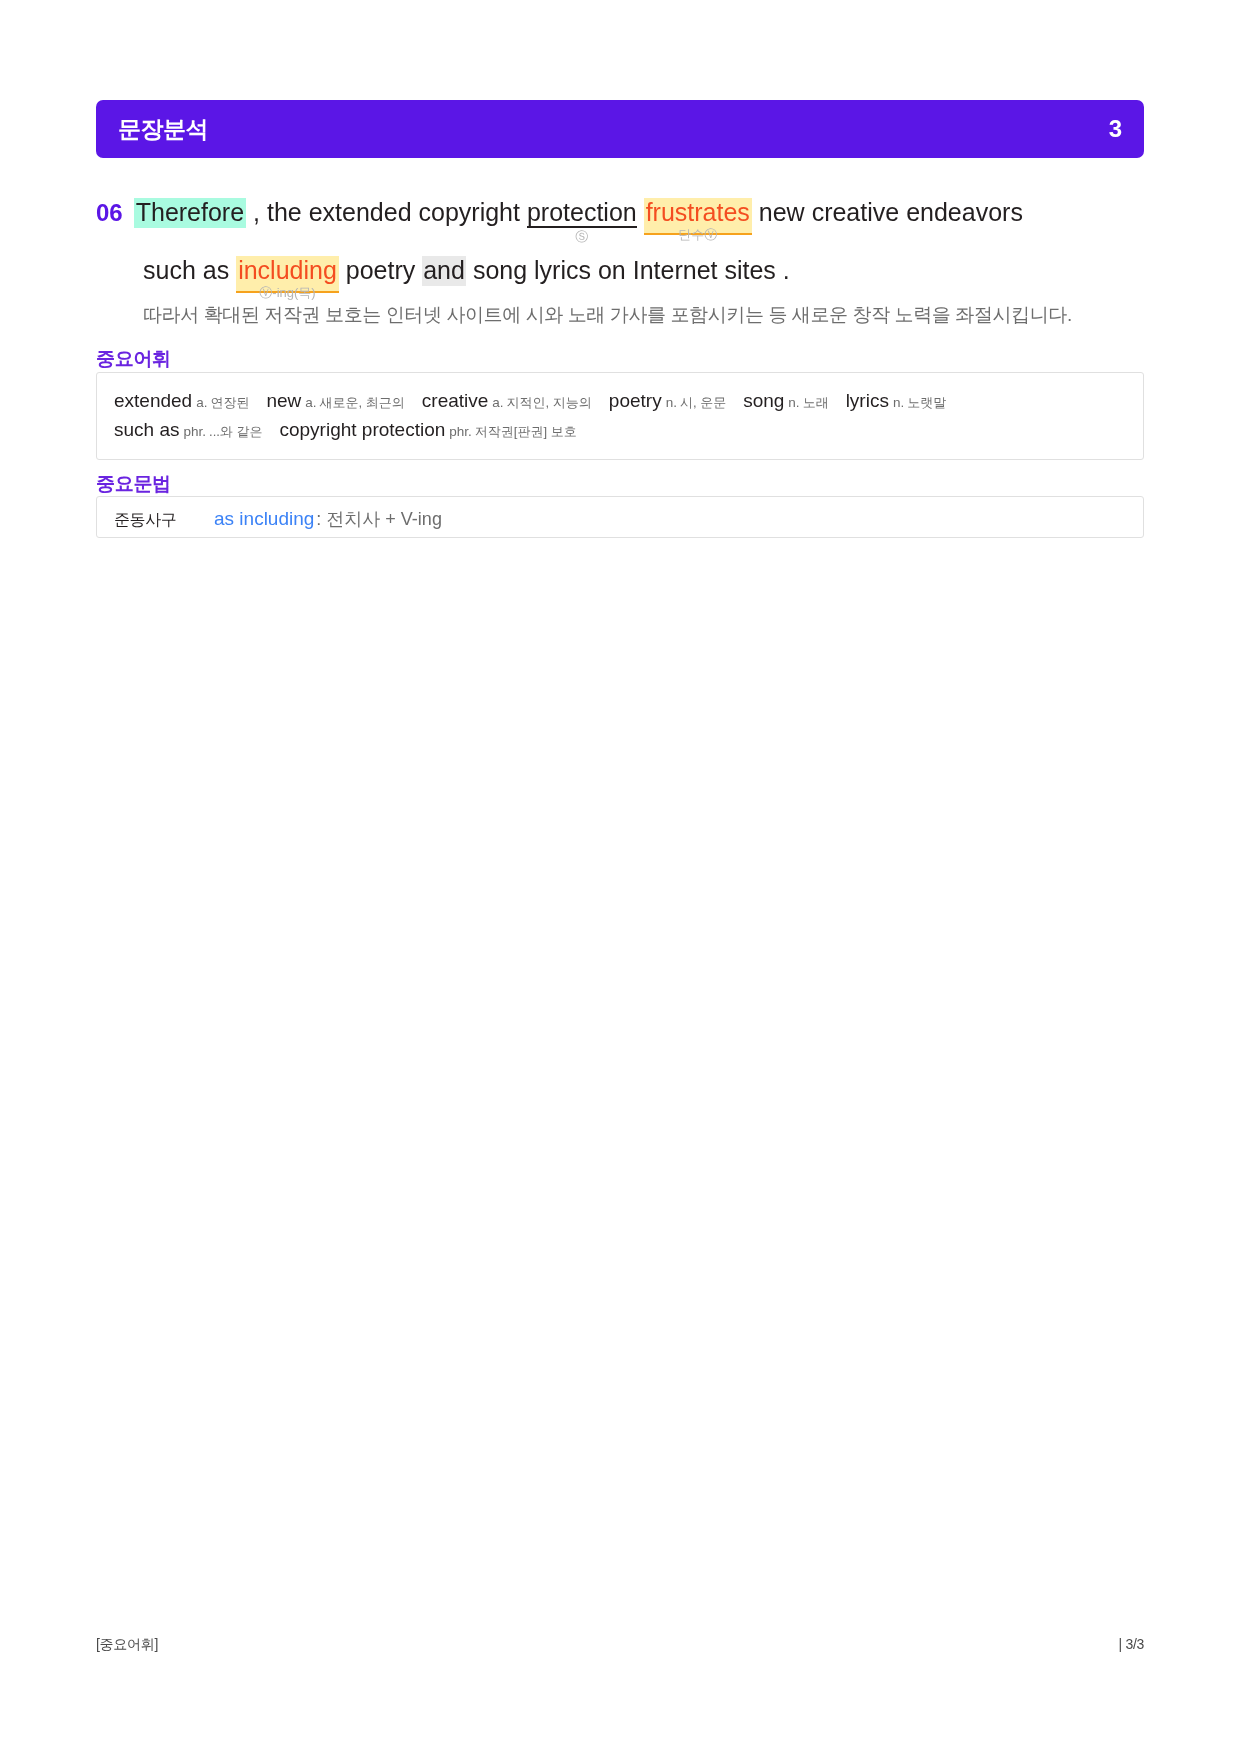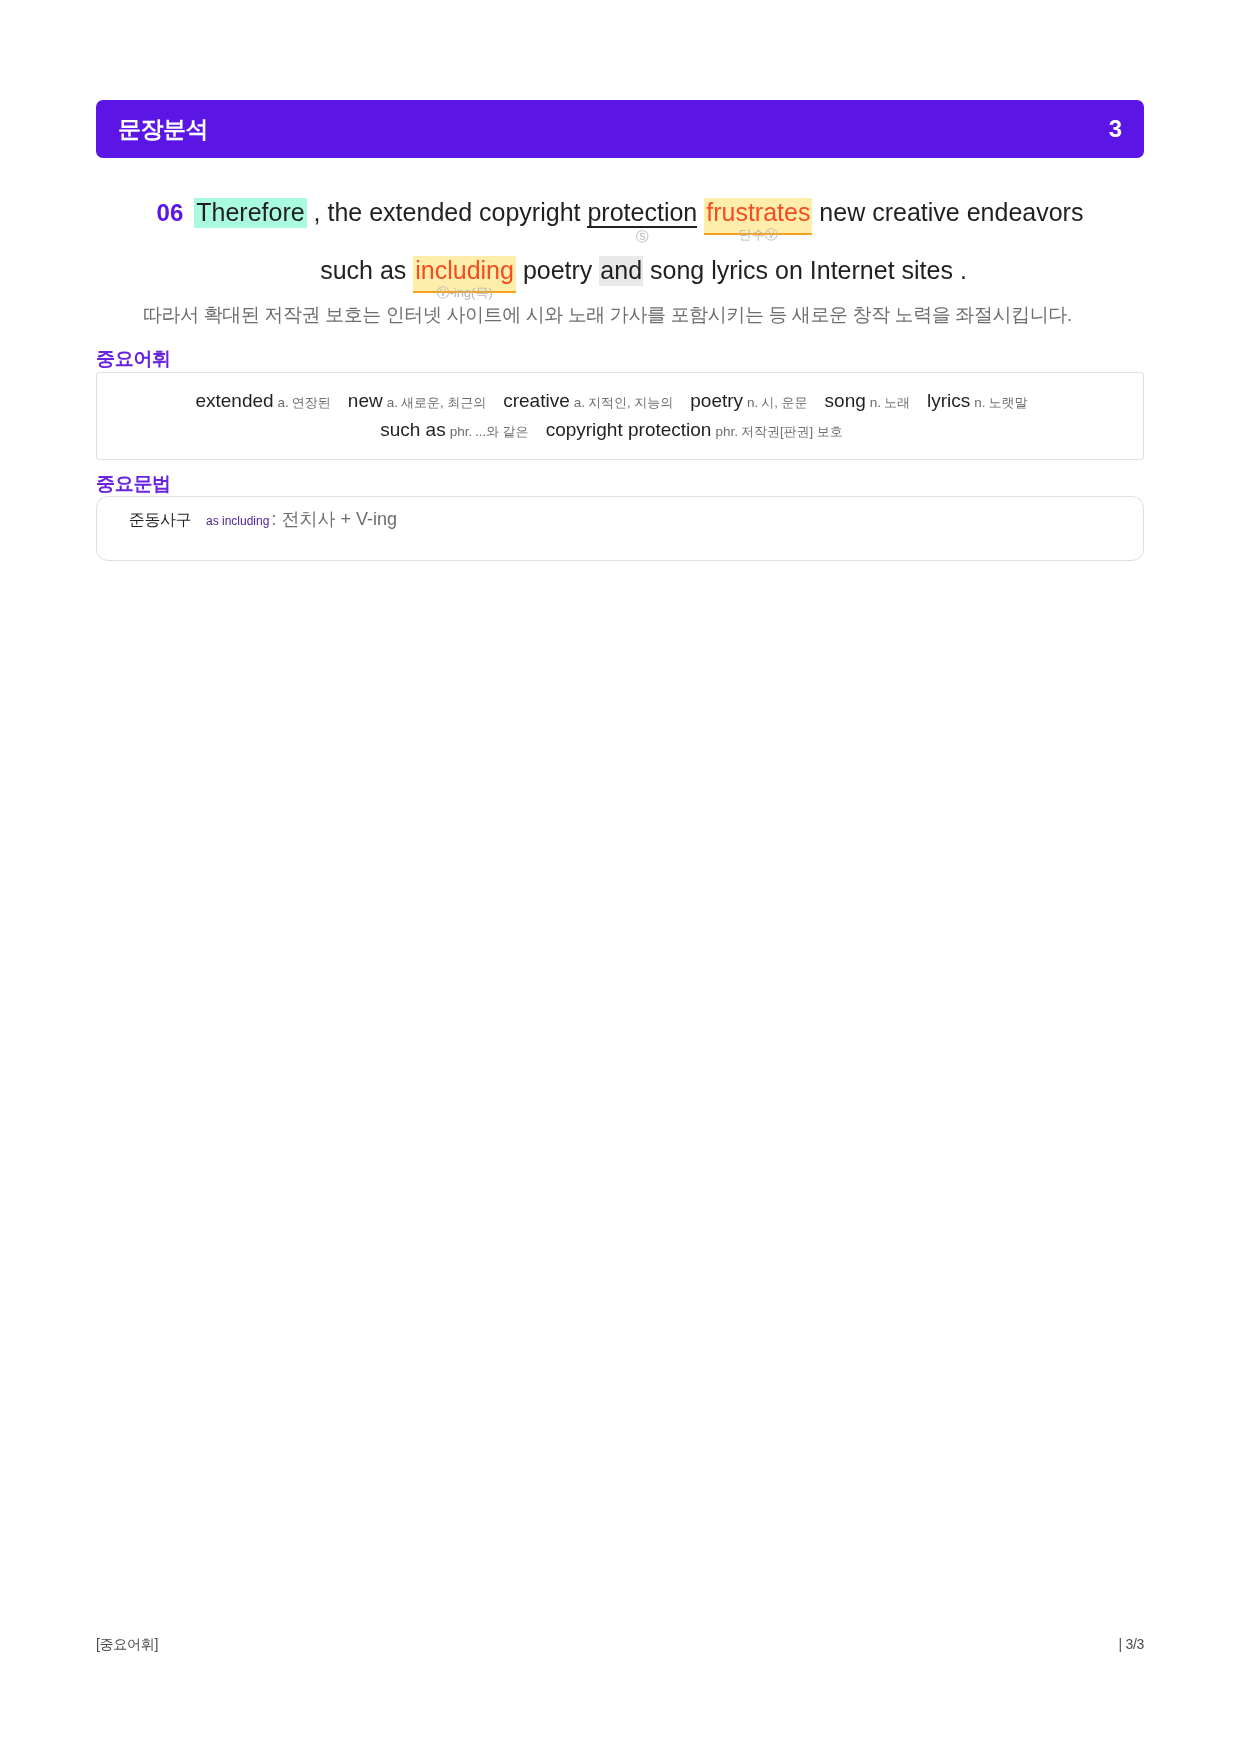--- a/index.html
+++ b/index.html
@@ -16,21 +16,20 @@
     -webkit-font-smoothing: antialiased;
   }
 
   .page {
     position: absolute;
     left: 0; top: 0;
     width: 1240px;
     height: 1754px;
     box-sizing: border-box;
     padding: 0;
-    text-align: center;
   }
 
   
   .header-bar {
     position: absolute;
     left: 96px;
     top: 100px;
     width: 1048px;
     height: 58px;
     background: #5b16e6;
@@ -133,22 +132,21 @@
     border: 1px solid #e0e0e0;
     border-radius: 3px;
     background: #ffffff;
   }
   .panel-vocab {
     top: 372px;
     padding: 13px 17px 14px 17px;
   }
   .panel-grammar {
     top: 496px;
-    padding: 10px 17px 29px 17px;
-    border-radius: 12px;
+    padding: 10px 17px 6px 17px;
   }
 
   .vocab-row {
     font-size: 0;
     line-height: 1.55;
     white-space: normal;
   }
   .vocab-entry {
     display: inline-block;
     margin-right: 17px;
@@ -176,22 +174,23 @@
     white-space: nowrap;
   }
   .grammar-tag {
     font-size: 16px;
     color: #231f20;
     width: 92px;
     flex: 0 0 92px;
     letter-spacing: -0.4px;
   }
   .grammar-term {
-    font-size: 12px;
-    color: #4c1d95;
+    font-size: 19px;
+    color: #3b82f6;
+    margin-left: 8px;
   }
   .grammar-desc {
     font-size: 18px;
     color: #6d6d6d;
     margin-left: 2px;
   }
 
   
   .footer-left {
     position: absolute;

